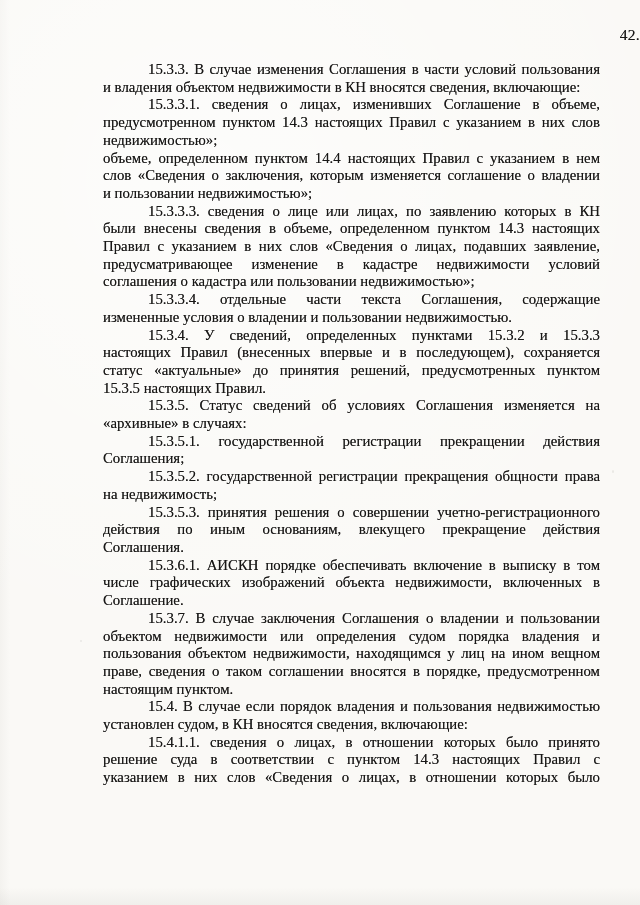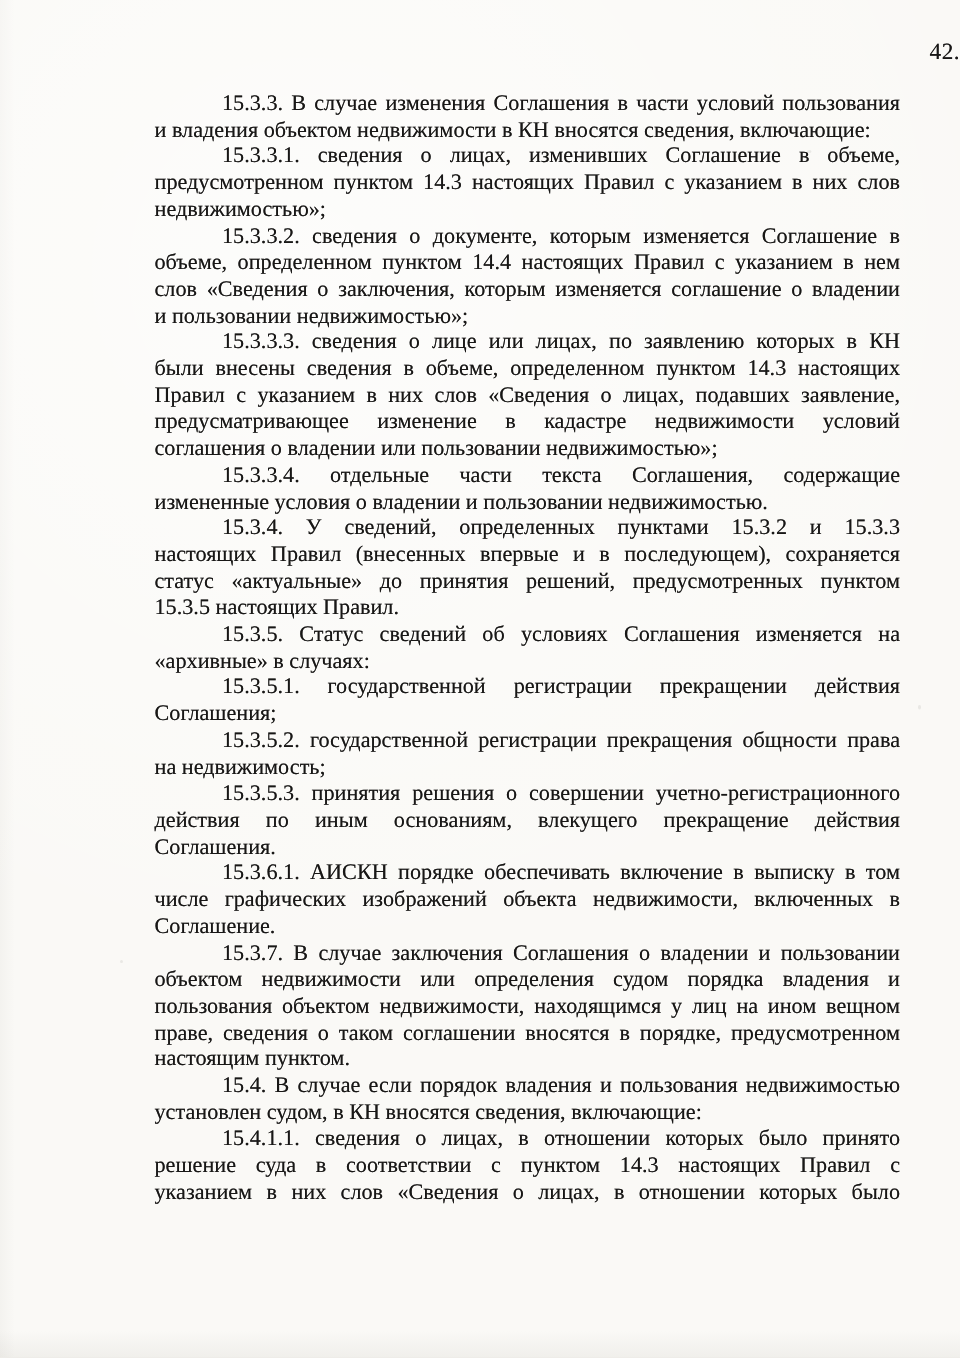--- a/index.html
+++ b/index.html
@@ -71,31 +71,30 @@
       <div class="para">
         <div class="line jl first">15.3.3. В случае изменения Соглашения в части условий пользования</div>
         <div class="line ll">и владения объектом недвижимости в КН вносятся сведения, включающие:</div>
       </div>
       <div class="para">
         <div class="line jl first">15.3.3.1. сведения о лицах, изменивших Соглашение в объеме,</div>
         <div class="line jl">предусмотренном пунктом 14.3 настоящих Правил с указанием в них слов</div>
         <div class="line ll">недвижимостью»;</div>
       </div>
       <div class="para">
-        <div class="line jl first">15.3.3.2. сведения о документе, которым изменяется Соглашение в</div>
         <div class="line jl">объеме, определенном пунктом 14.4 настоящих Правил с указанием в нем</div>
         <div class="line jl">слов «Сведения о заключения, которым изменяется соглашение о владении</div>
         <div class="line ll">и пользовании недвижимостью»;</div>
       </div>
       <div class="para">
         <div class="line jl first">15.3.3.3. сведения о лице или лицах, по заявлению которых в КН</div>
         <div class="line jl">были внесены сведения в объеме, определенном пунктом 14.3 настоящих</div>
         <div class="line jl">Правил с указанием в них слов «Сведения о лицах, подавших заявление,</div>
         <div class="line jl">предусматривающее изменение в кадастре недвижимости условий</div>
-        <div class="line ll">соглашения о владении или пользовании недвижимостью»;</div>
+        <div class="line ll">соглашения о кадастра или пользовании недвижимостью»;</div>
       </div>
       <div class="para">
         <div class="line jl first">15.3.3.4. отдельные части текста Соглашения, содержащие</div>
         <div class="line ll">измененные условия о владении и пользовании недвижимостью.</div>
       </div>
       <div class="para">
         <div class="line jl first">15.3.4. У сведений, определенных пунктами 15.3.2 и 15.3.3</div>
         <div class="line jl">настоящих Правил (внесенных впервые и в последующем), сохраняется</div>
         <div class="line jl">статус «актуальные» до принятия решений, предусмотренных пунктом</div>
         <div class="line ll">15.3.5 настоящих Правил.</div>

